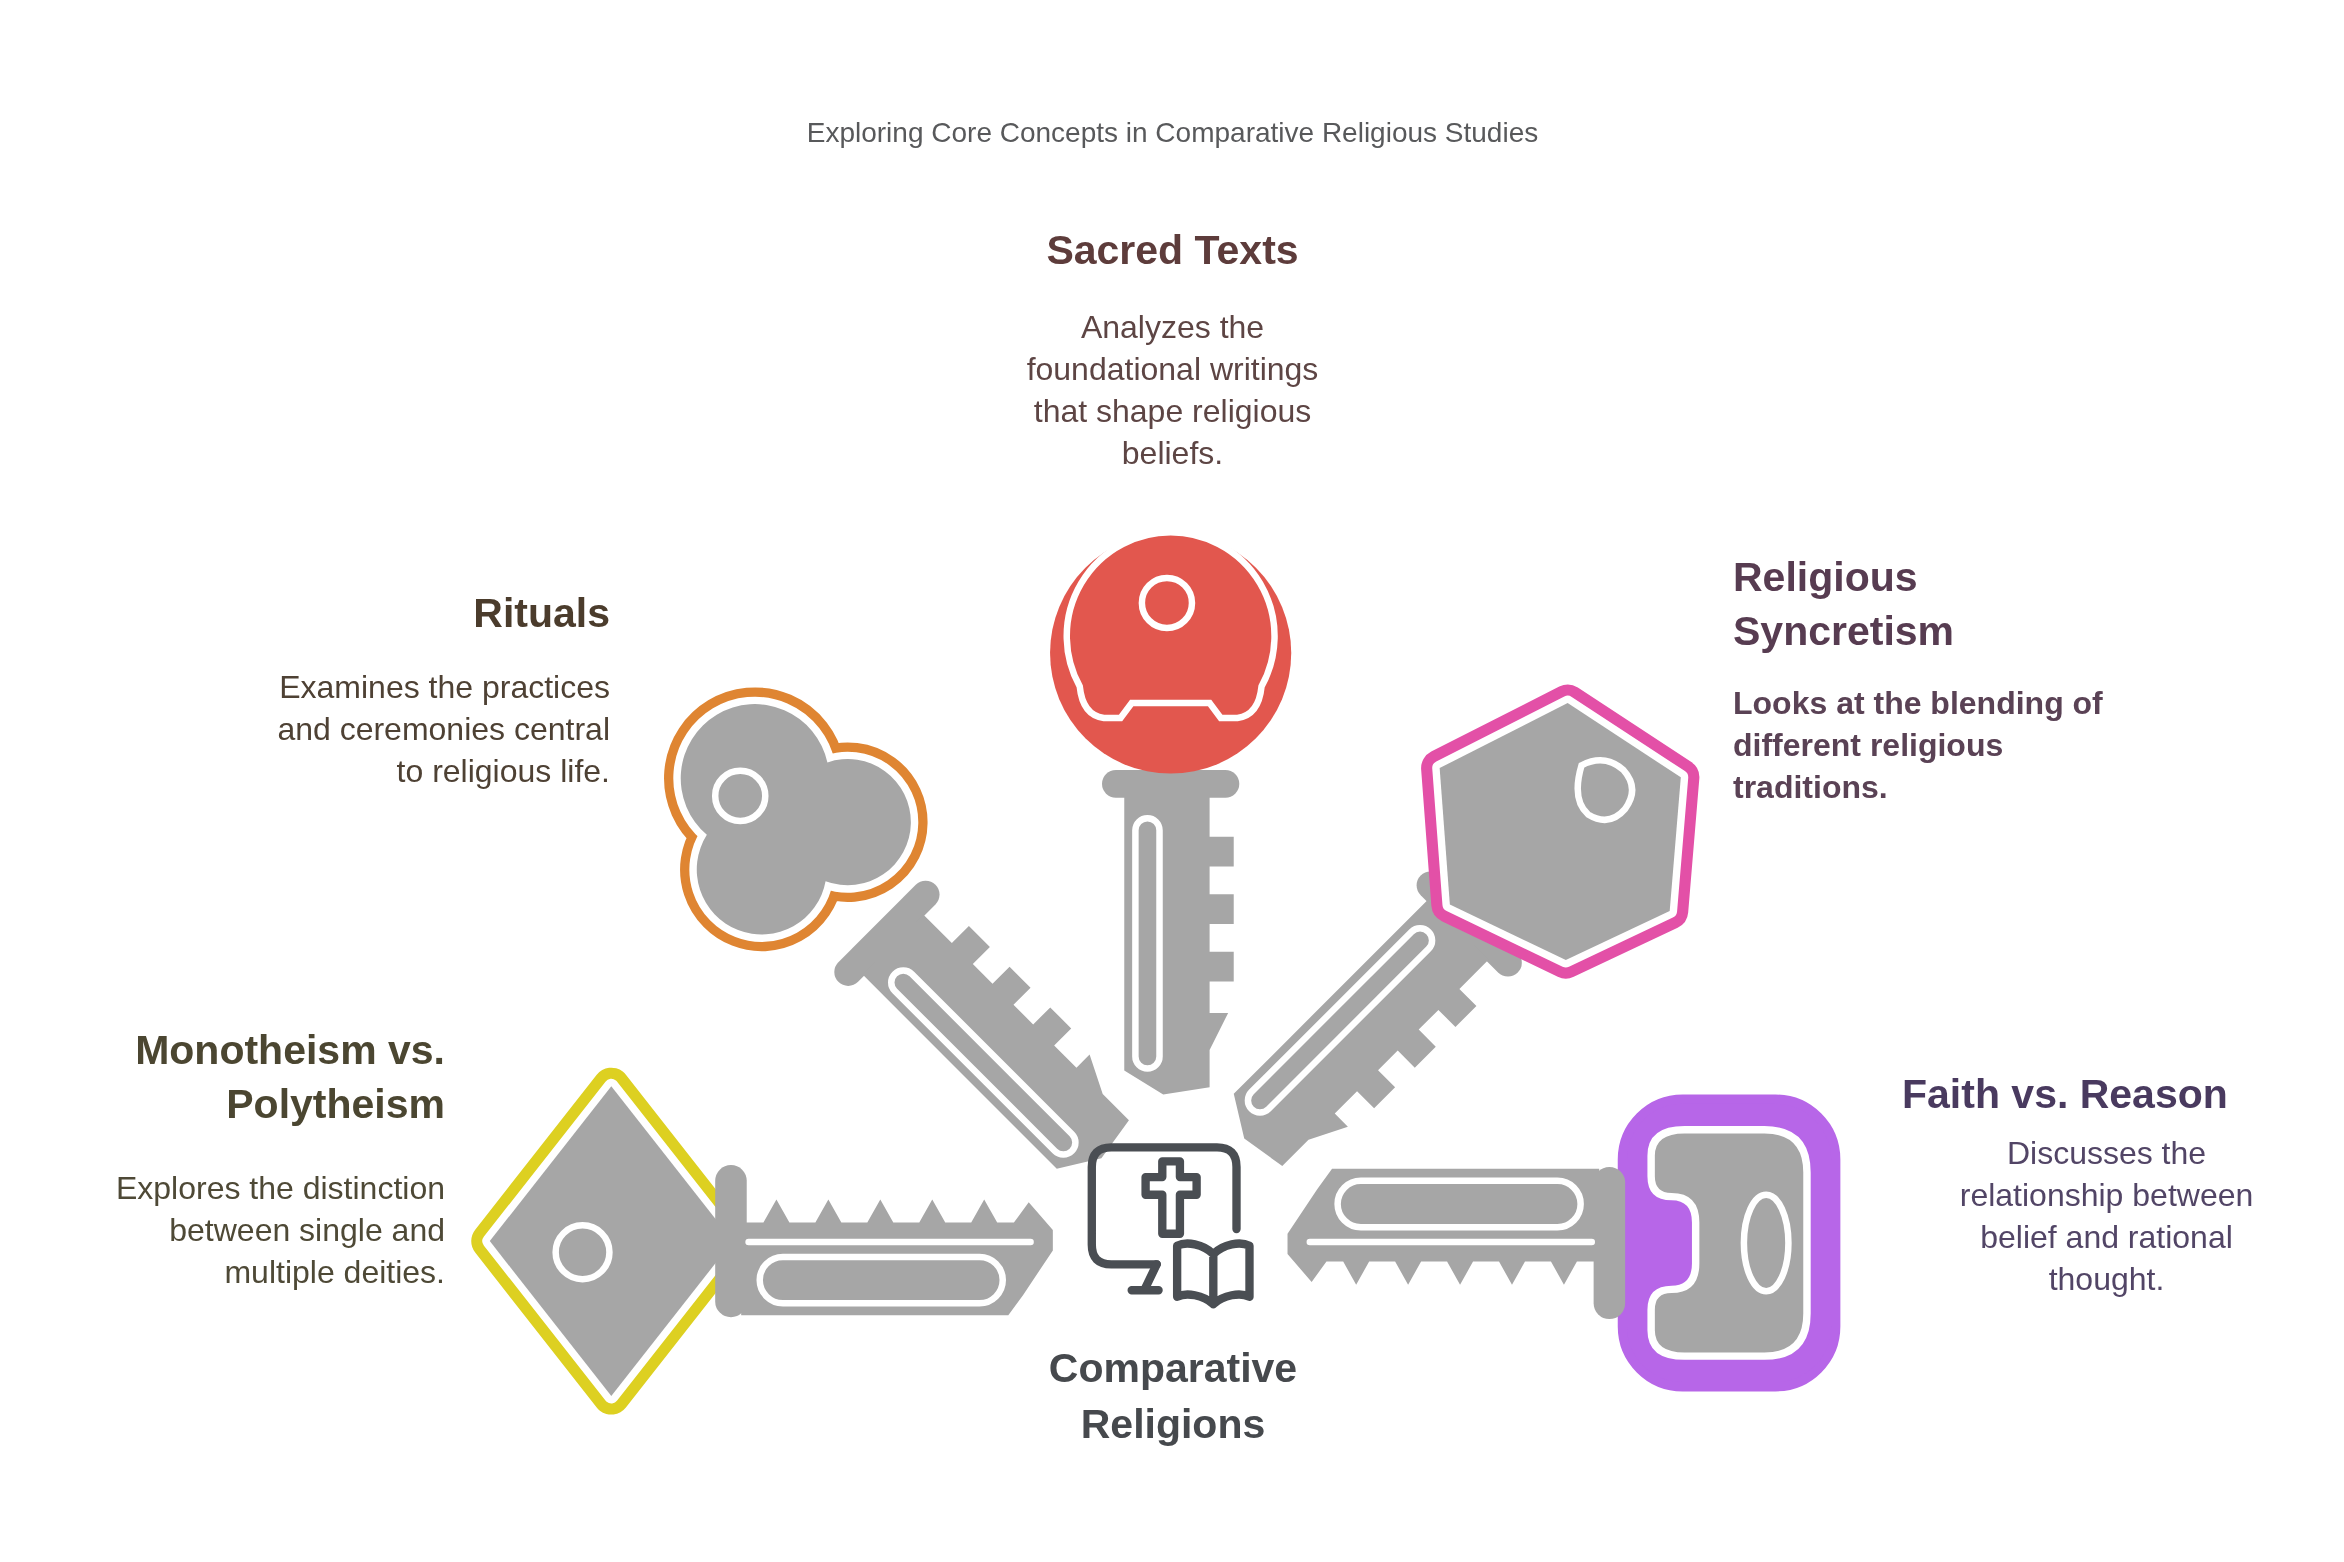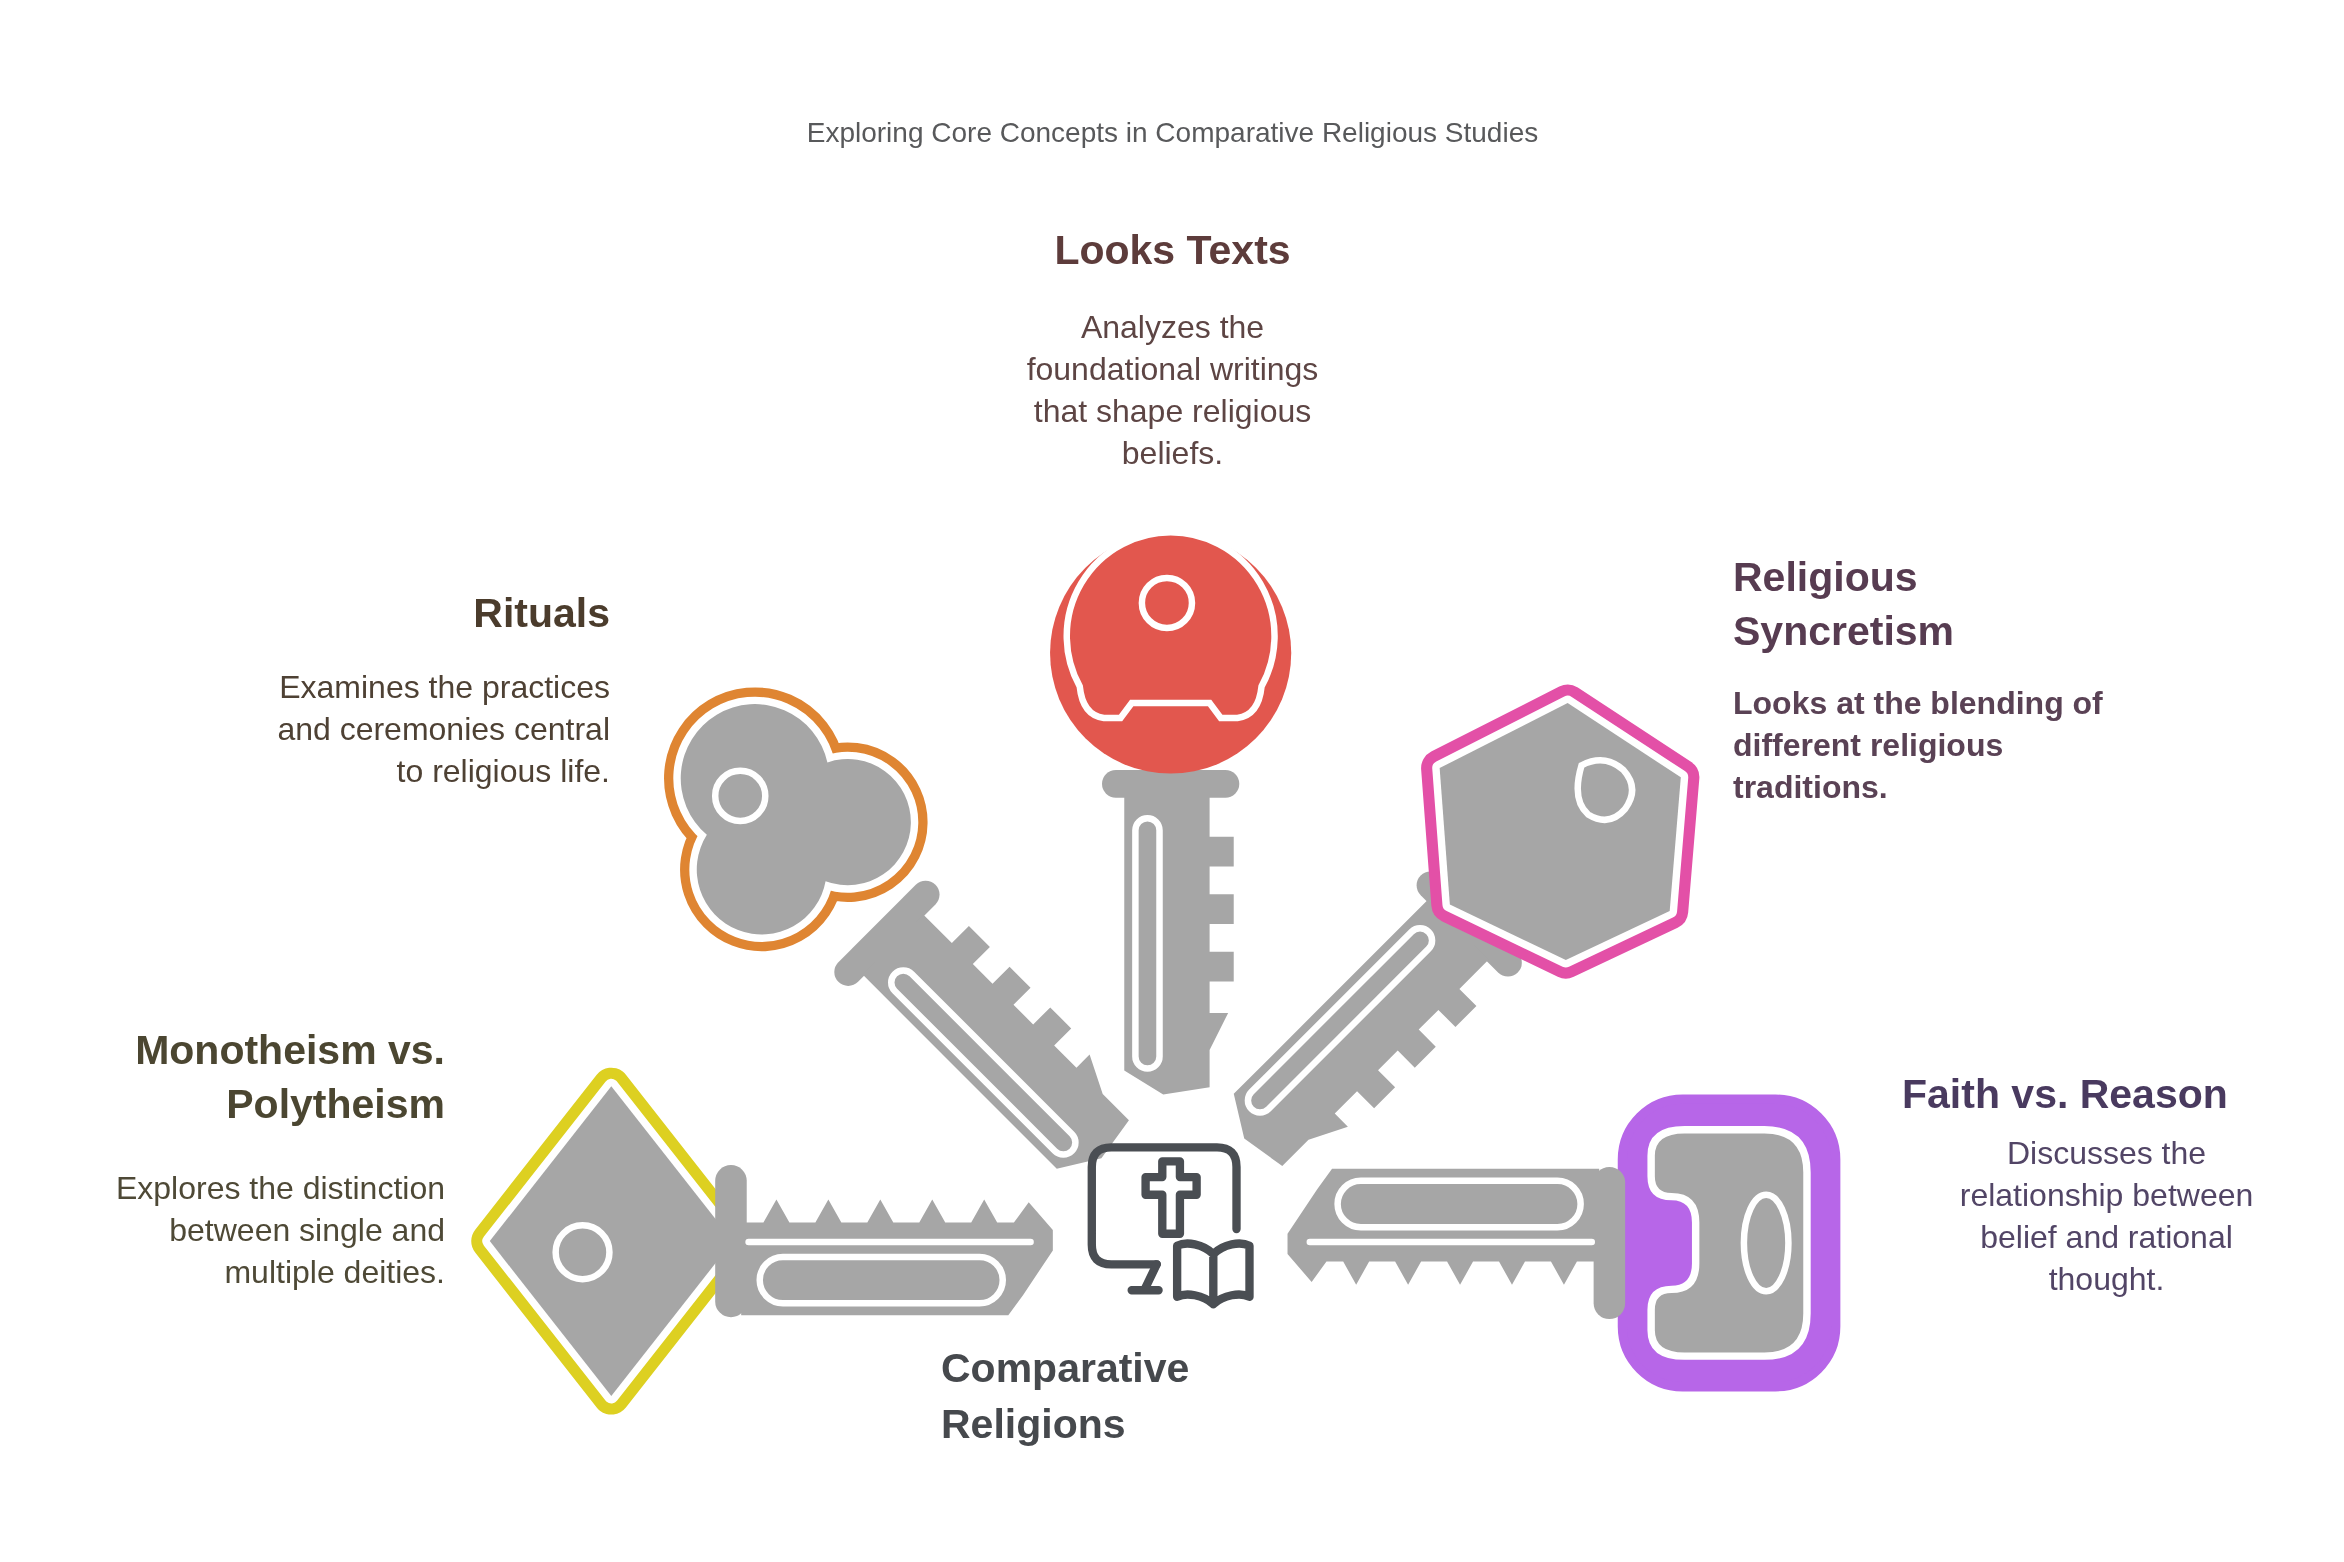--- a/index.html
+++ b/index.html
@@ -18,21 +18,21 @@
   #t-rituals .body{position:absolute;left:0;right:0;top:666px;color:var(--rituals_body);}
   #t-mono{left:28px;width:417px;text-align:right;}
   #t-mono .heading{position:absolute;left:0;right:0;top:1023px;color:var(--mono_heading);}
   #t-mono .body{position:absolute;left:0;right:0;top:1167px;color:var(--mono_body);}
   #t-sync{left:1733px;width:408px;text-align:left;}
   #t-sync .heading{position:absolute;left:0;right:0;top:531px;color:var(--sync_heading);margin-top:19px;}
   #t-sync .body{position:absolute;left:0;right:0;top:682px;color:var(--sync_body);font-weight:bold;}
   #t-faith{left:1902px;width:408px;text-align:left;}
   #t-faith .heading{position:absolute;left:0;right:0;top:1048px;color:var(--faith_heading);margin-top:19px;}
   #t-faith .body{position:absolute;left:1px;right:0;top:1132px;color:var(--faith_body);text-align:center;}
-  #center-label{left:941px;width:464px;top:1340px;
+  #center-label{left:941px;width:464px;top:1340px;text-align:center;
                 font-weight:700;font-size:41px;line-height:56px;white-space:pre-line;
                 color:var(--center_label);}
   .kgray{fill:var(--key_gray);}
   .wline{fill:none;stroke:#ffffff;stroke-width:7px;}
   .icon-stroke{fill:none;stroke:var(--icon_stroke);stroke-width:9px;
                stroke-linecap:round;stroke-linejoin:round;}
 </style>
 </head>
 <body>
 
@@ -116,21 +116,21 @@
       <path class="icon-stroke" d="M 1247,1363 L 1234,1390 M 1220,1391 L 1249,1391"></path>
       <path class="icon-stroke" fill="#ffffff" d="M 1308,1352 C 1297,1341 1279,1338 1269,1343 L 1269,1398 C 1279,1393 1297,1396 1308,1406
                C 1319,1396 1337,1393 1347,1398 L 1347,1343 C 1337,1338 1319,1341 1308,1352 Z
                M 1308,1352 L 1308,1406"></path>
     </g>
   </svg>
 
   <div id="main-title" class="txt">Exploring Core Concepts in Comparative Religious Studies</div>
 
   <div id="t-sacred" class="txt">
-    <p class="heading">Looks Texts</p>
+    <p class="heading">Sacred Texts</p>
     <p class="body">Analyzes the
 foundational writings
 that shape religious
 beliefs.</p>
   </div>
 
   <div id="t-rituals" class="txt">
     <p class="heading">Rituals</p>
     <p class="body">Examines the practices
 and ceremonies central

